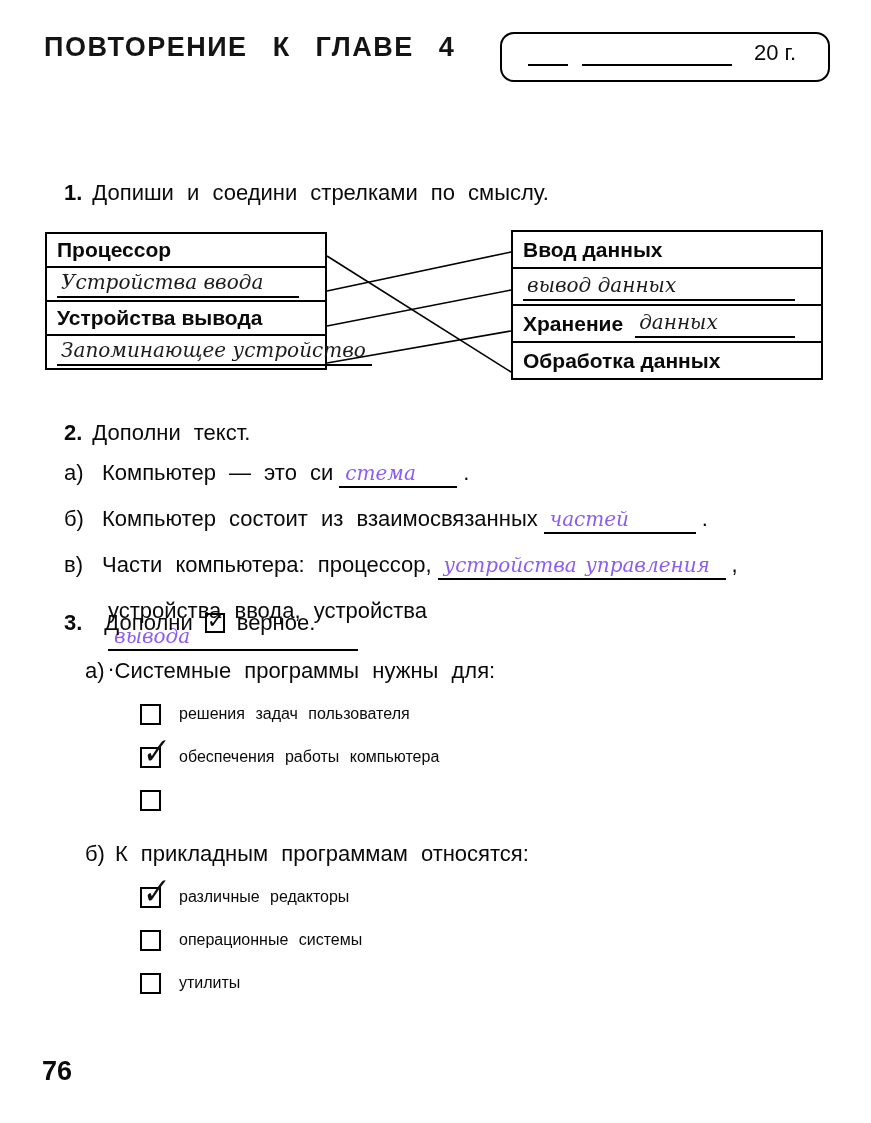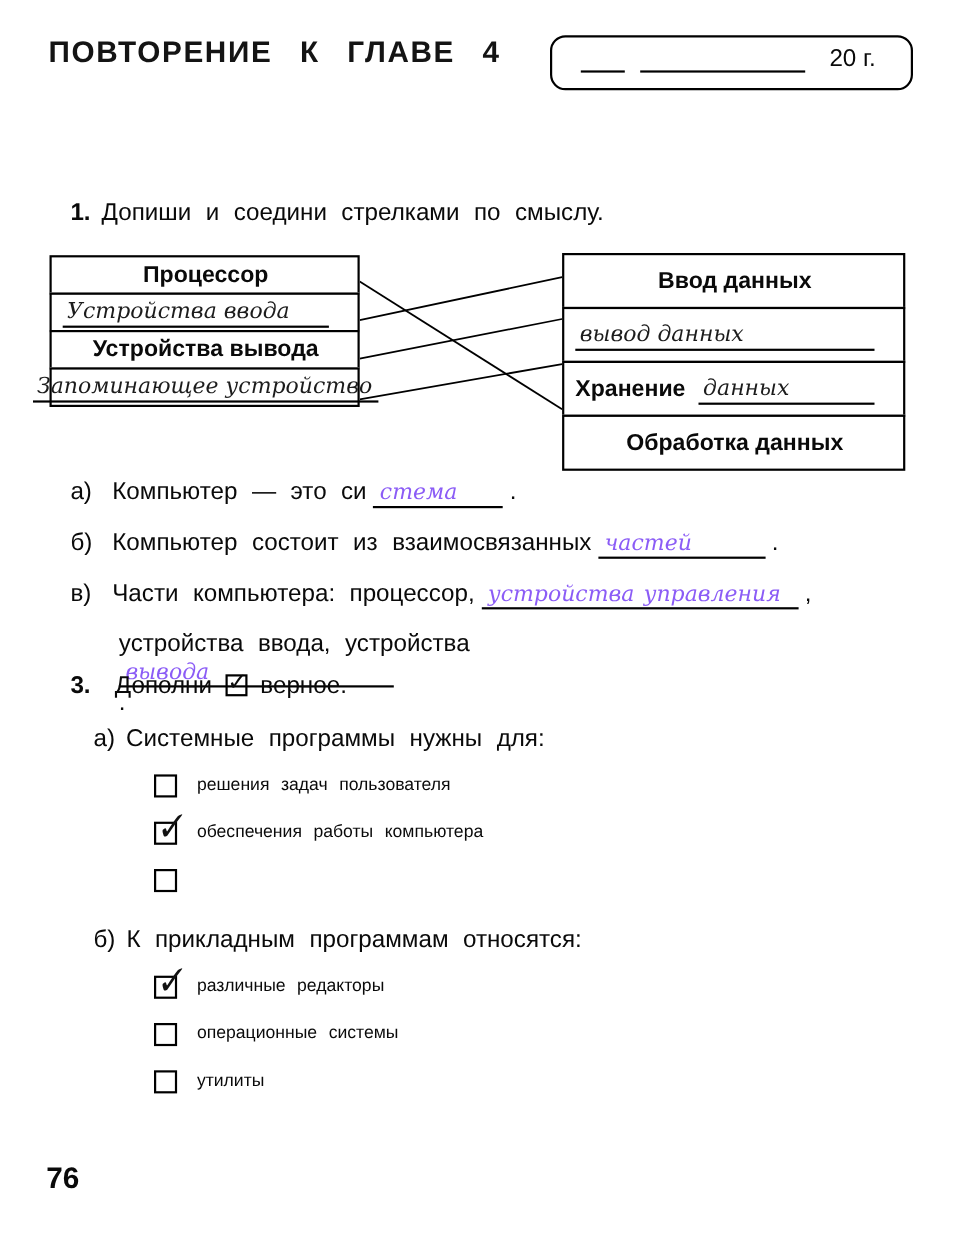--- a/index.html
+++ b/index.html
@@ -41,24 +41,24 @@
   
   .diagram { position: absolute; left: 45px; top: 230px; width: 778px; height: 170px; }
   .lines { position: absolute; left: 0; top: 0; }
   .lines line { stroke: #000; stroke-width: 1.6; }
 
   .ltable { position: absolute; left: 0; top: 2px; width: 282px; }
   .rtable { position: absolute; right: 0; top: 0; width: 312px; }
   .trow {
     border: 2px solid #000; margin-top: -2px;
     display: flex; align-items: center;
-    padding: 0 8px 0 10px; background: #fff; justify-content: center;
+    padding: 0 8px 0 10px; background: #fff;
   }
   .ltable .trow { height: 36px; }
-  .rtable .trow { height: 51px; }
+  .rtable .trow { height: 39px; }
   .trow:first-child { margin-top: 0; }
   .print { font-size: 21px; }
   .bold { font-weight: bold; }
   .hand {
     font-family: "DejaVu Serif", serif; font-style: italic;
     font-size: 20px; color: #1c1c1c;
     border-bottom: 2px solid #000;
     padding: 0 6px 2px 4px; line-height: 1.2;
     white-space: nowrap;
   }
@@ -170,20 +170,23 @@
         <span class="print bold prefix-gap">Хранение</span>
         <span class="hand grow mr">данных</span>
       </div>
       <div class="trow">
         <span class="print bold">Обработка данных</span>
       </div>
     </div>
   </div>
 
   <div class="task2">
+    <div class="task-header">
+      <span class="tnum">2.</span><span>Дополни текст.</span>
+    </div>
 
     <div class="fill-line">
       <span class="letter">а)</span>
       <span>Компьютер — это си</span>
       <span class="blank w1">
         <span class="hand-ans">стема</span>
       </span>
       <span>.</span>
     </div>
 

